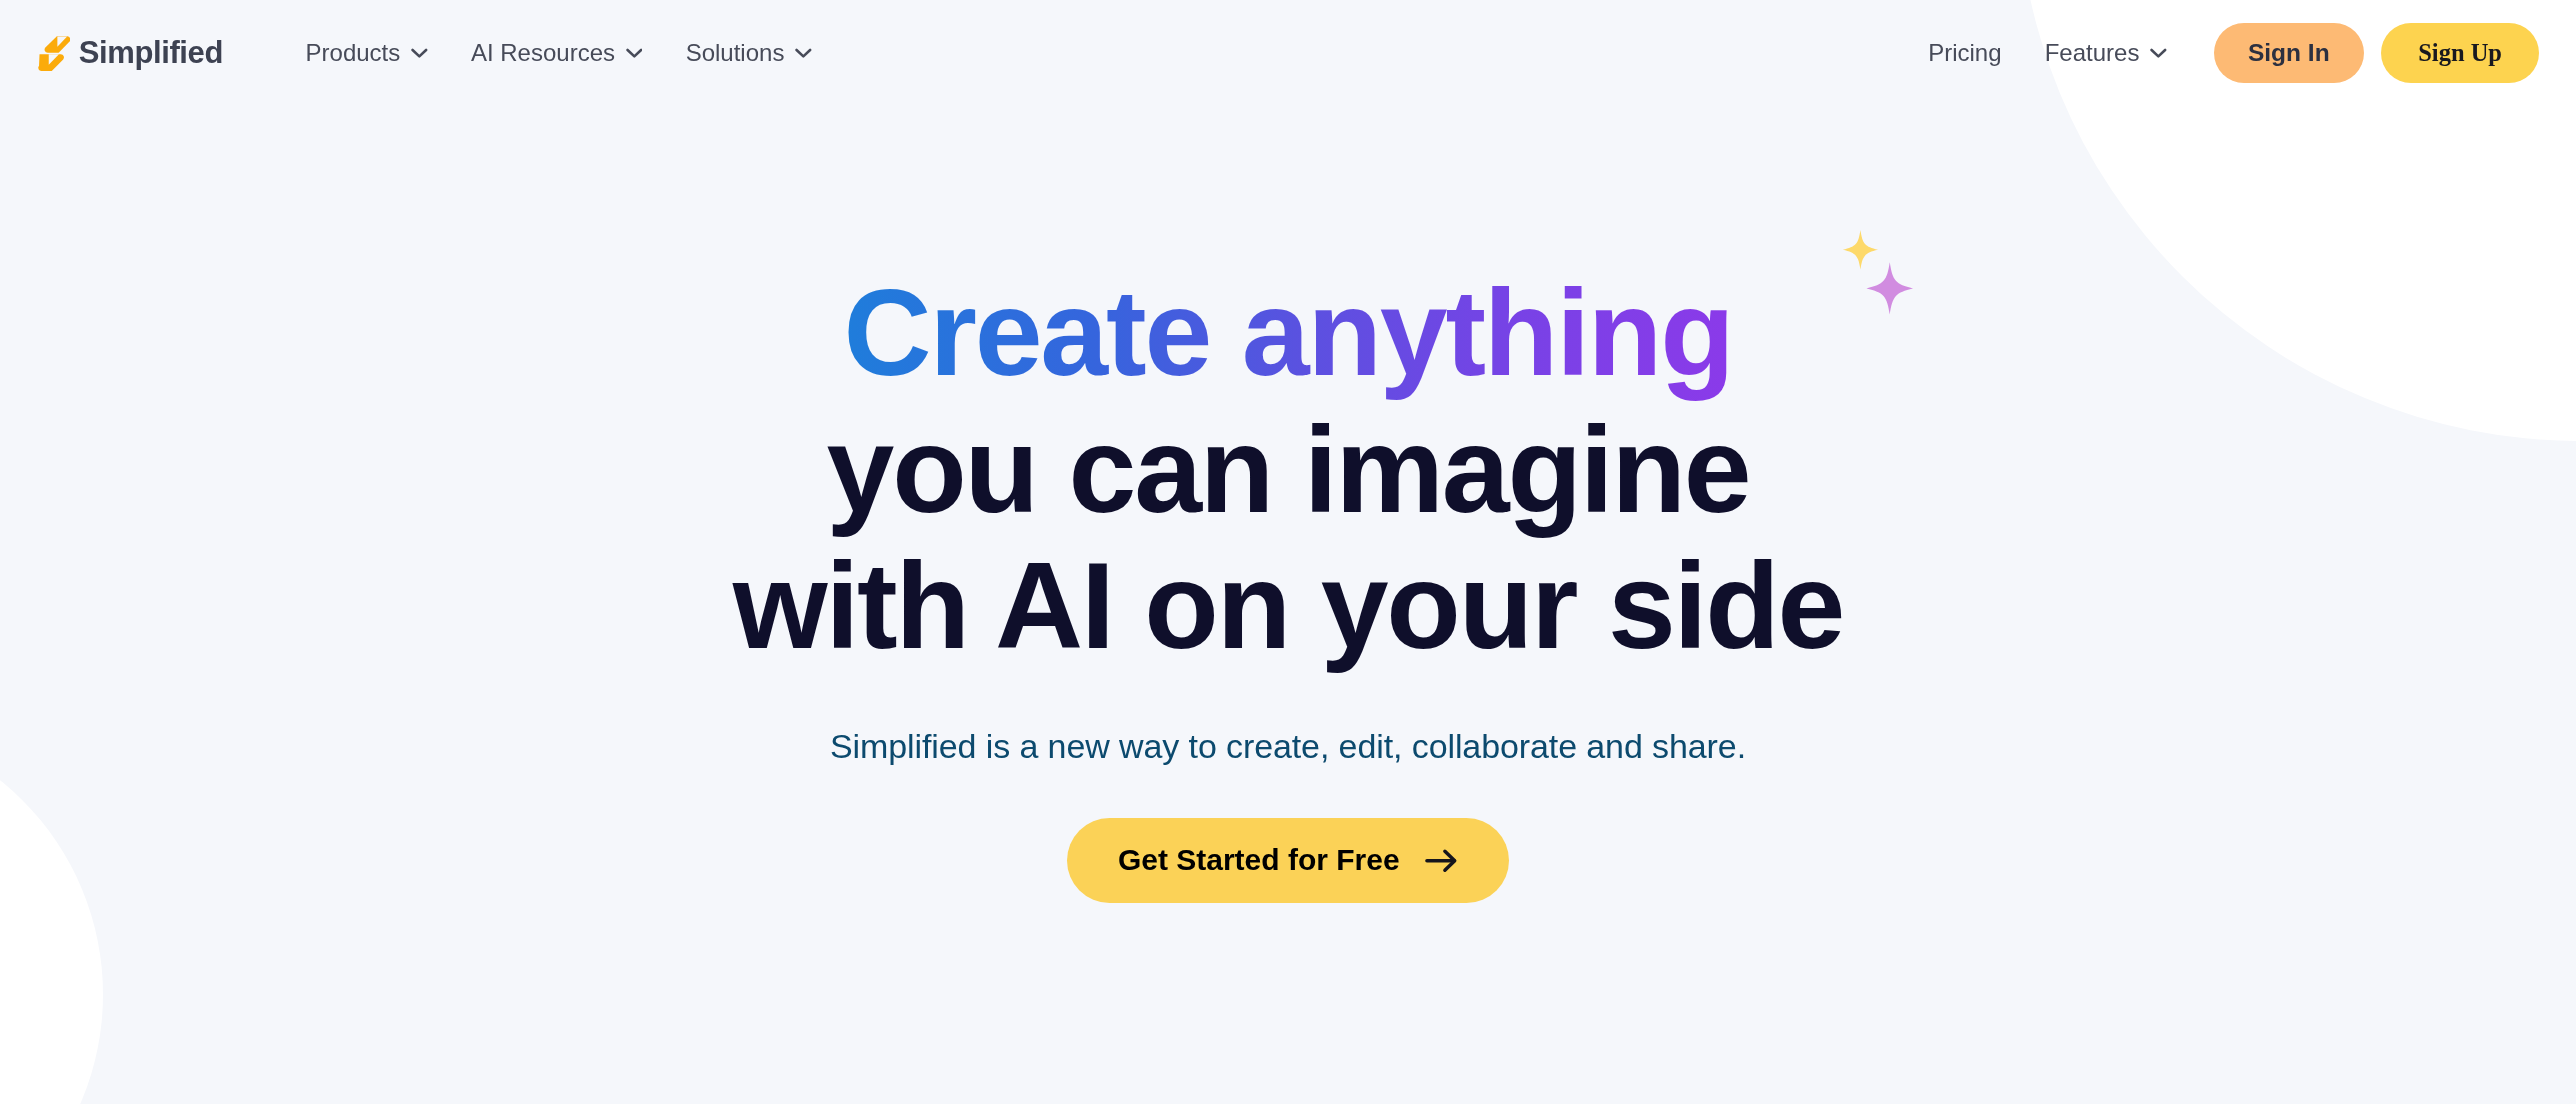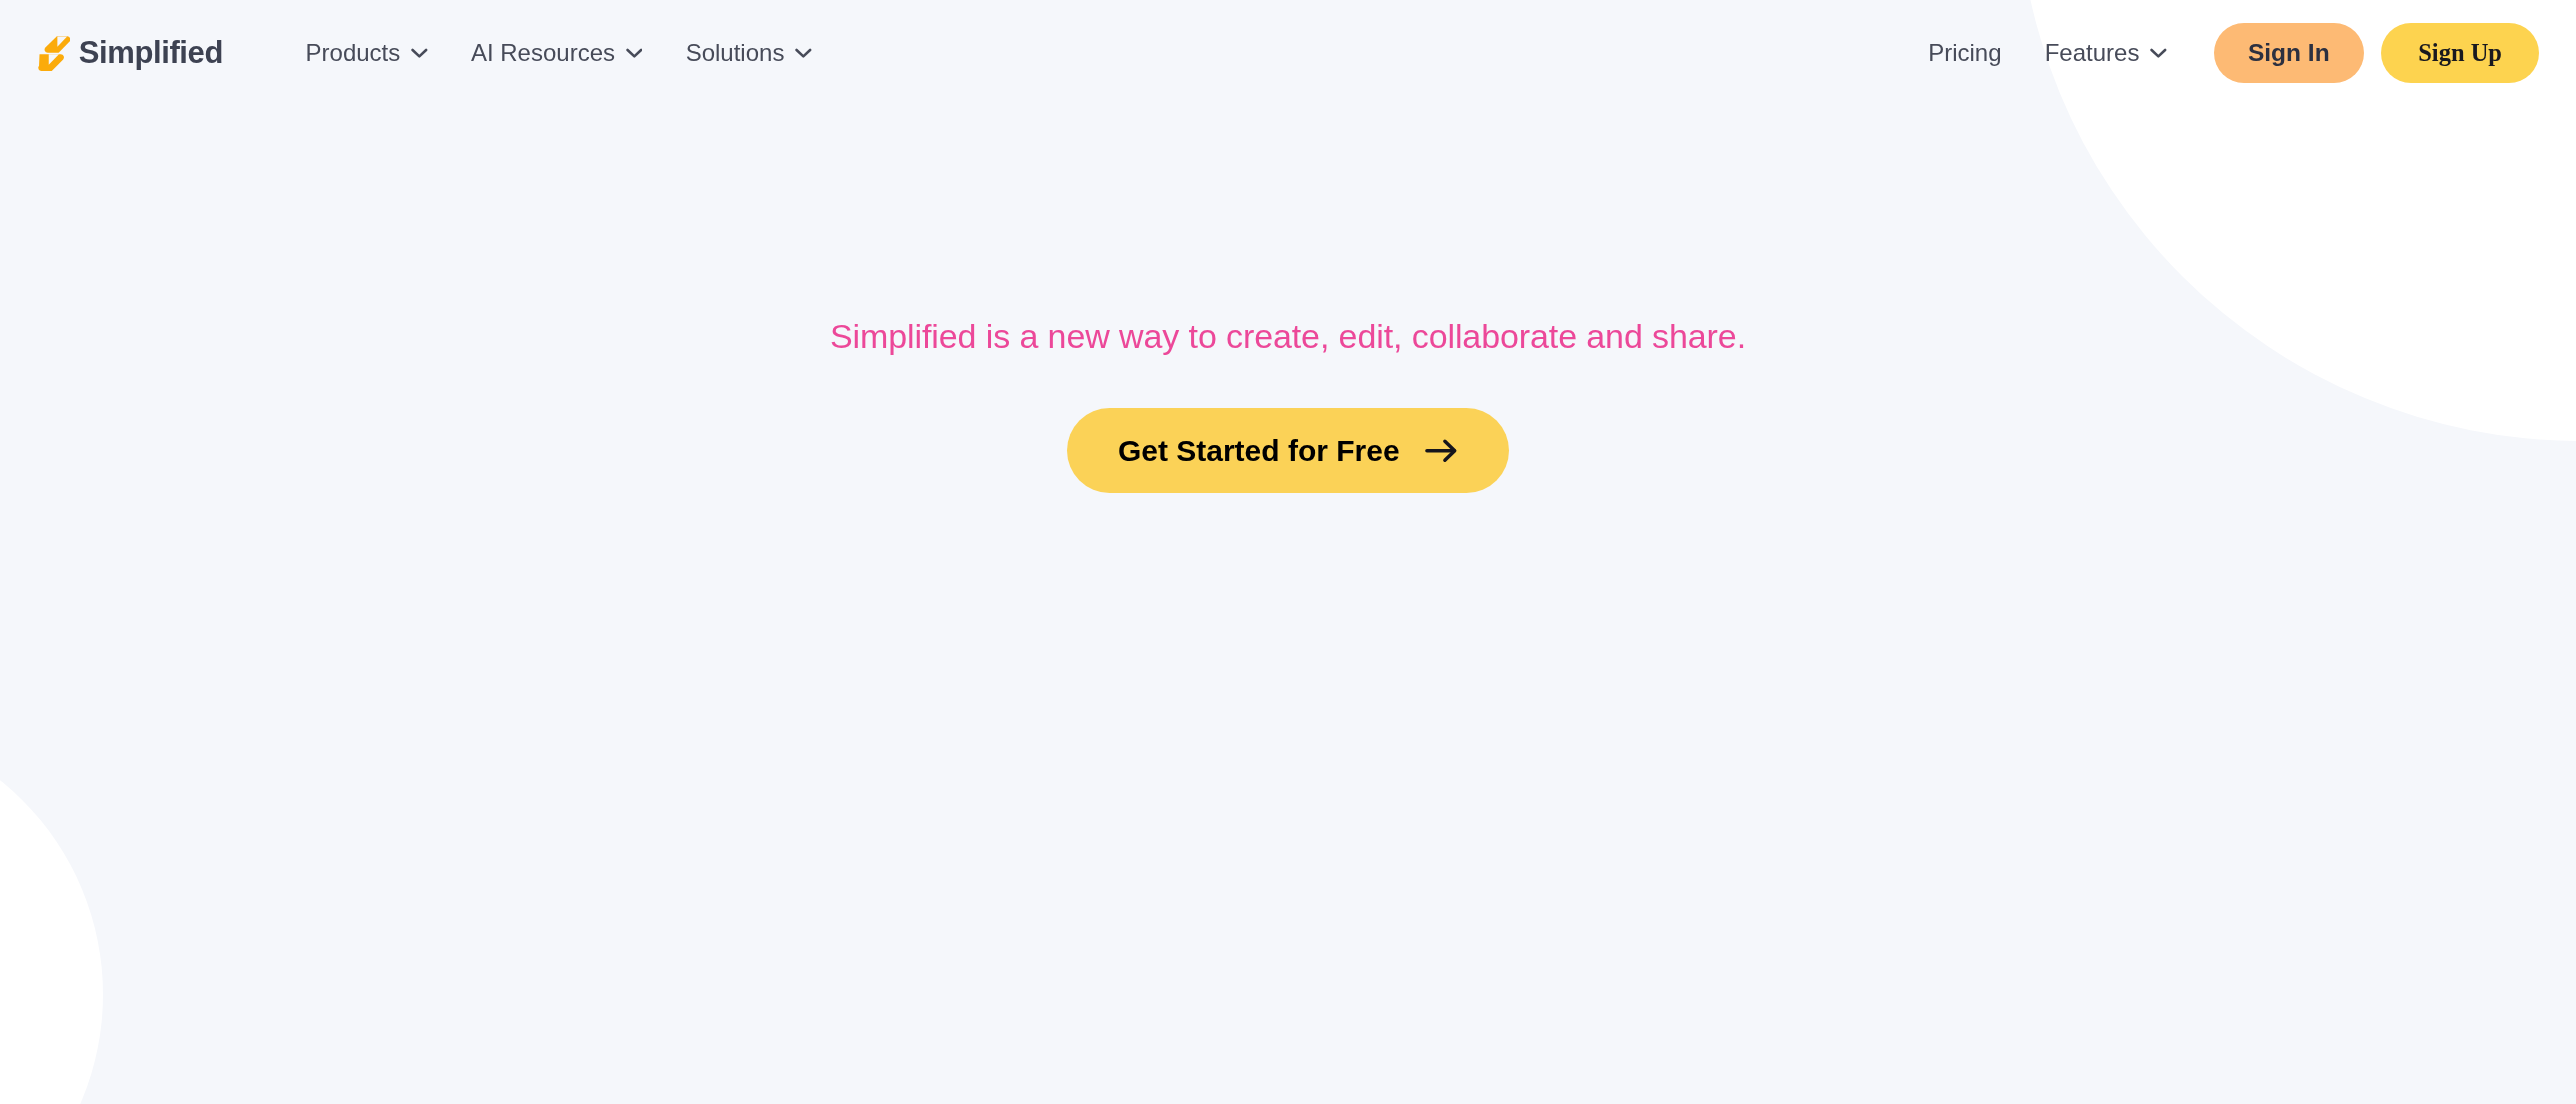--- a/index.html
+++ b/index.html
@@ -182,21 +182,21 @@
     top: -41px;
     right: -80px;
     width: 88px;
     height: 108px;
     pointer-events: none;
   }
 
   .subtitle {
     margin-top: 52px;
     font-size: 34px;
-    color: #ec4899;
+    color: #0c4a6e;
     letter-spacing: -0.1px;
     text-align: right;
   }
 
   .cta {
     margin-top: 52px;
     display: inline-flex;
     align-items: center;
     gap: 25.5px;
     background: #fbd257;
@@ -273,20 +273,31 @@
 
     <button class="btn-signin">Sign In</button>
     <button class="btn-signup">Sign Up</button>
 
   </nav>
 
 </header>
 
 <main class="hero">
 
+  <h1 class="headline">
+    <span class="headline-line">
+      <span class="grad-text">Create anything</span>
+      <svg class="sparkles" viewBox="0 0 90 110">
+        <path d="M26 6 C28.2 20.5 30.6 23 44 26.2 C30.6 29.4 28.2 31.9 26 46.4 C23.8 31.9 21.4 29.4 8 26.2 C21.4 23 23.8 20.5 26 6 Z" fill="#FDD96A"></path>
+        <path d="M56 39 C58.9 58.2 62.1 61.5 79.8 65.7 C62.1 69.9 58.9 73.2 56 92.4 C53.1 73.2 49.9 69.9 32.2 65.7 C49.9 61.5 53.1 58.2 56 39 Z" fill="#D18CE0"></path>
+      </svg>
+    </span>
+    <span class="headline-line">you can imagine</span>
+    <span class="headline-line">with AI on your side</span>
+  </h1>
 
   <p class="subtitle">Simplified is a new way to create, edit, collaborate and share.</p>
 
   <button class="cta">
     <span>Get Started for Free</span>
     <svg class="cta-arrow" viewBox="0 0 34 26">
       <path d="M2 13 H30" stroke="#15151C" stroke-width="3.6" stroke-linecap="round" fill="none"></path>
       <path d="M20.5 3.2 L30.6 13 L20.5 22.8" stroke="#15151C" stroke-width="3.6" stroke-linecap="round" stroke-linejoin="round" fill="none"></path>
     </svg>
   </button>

